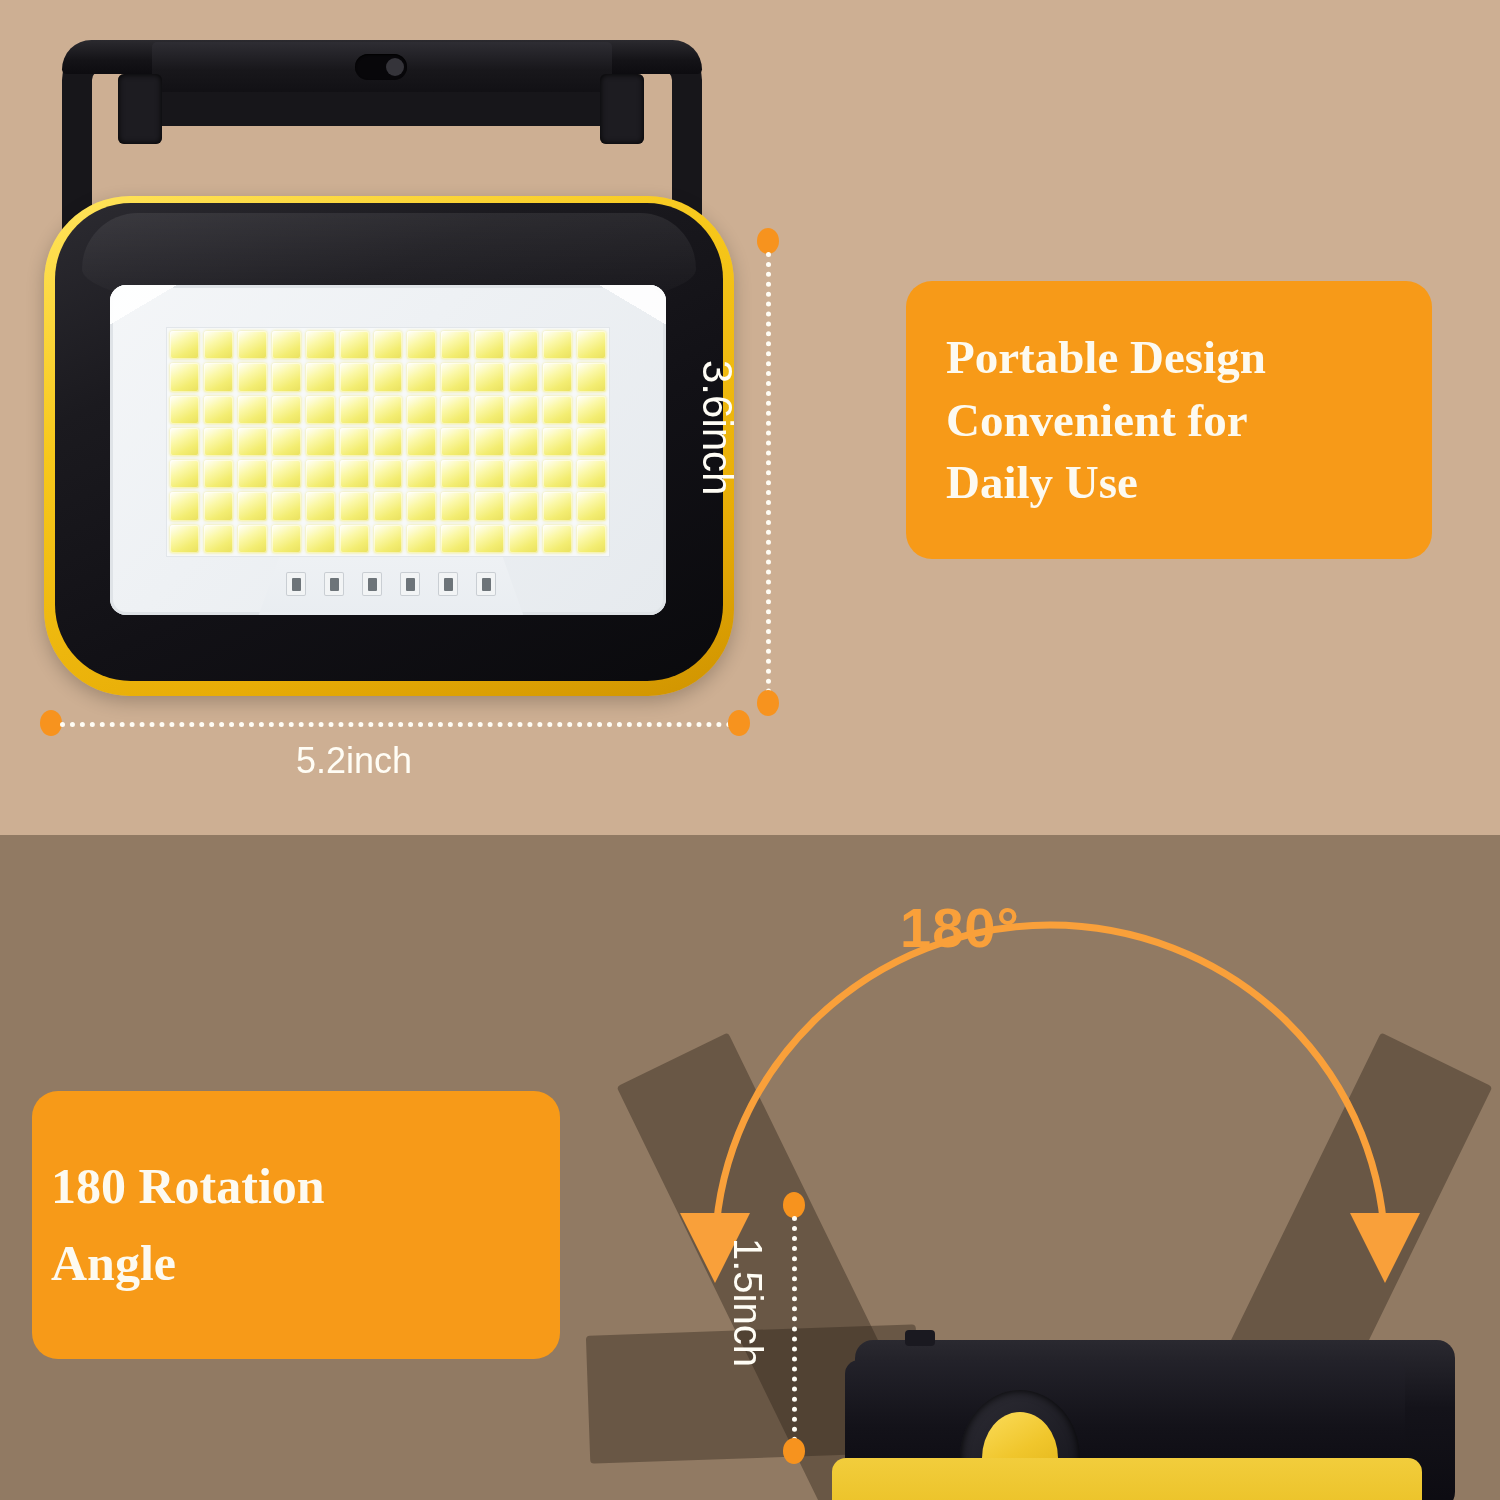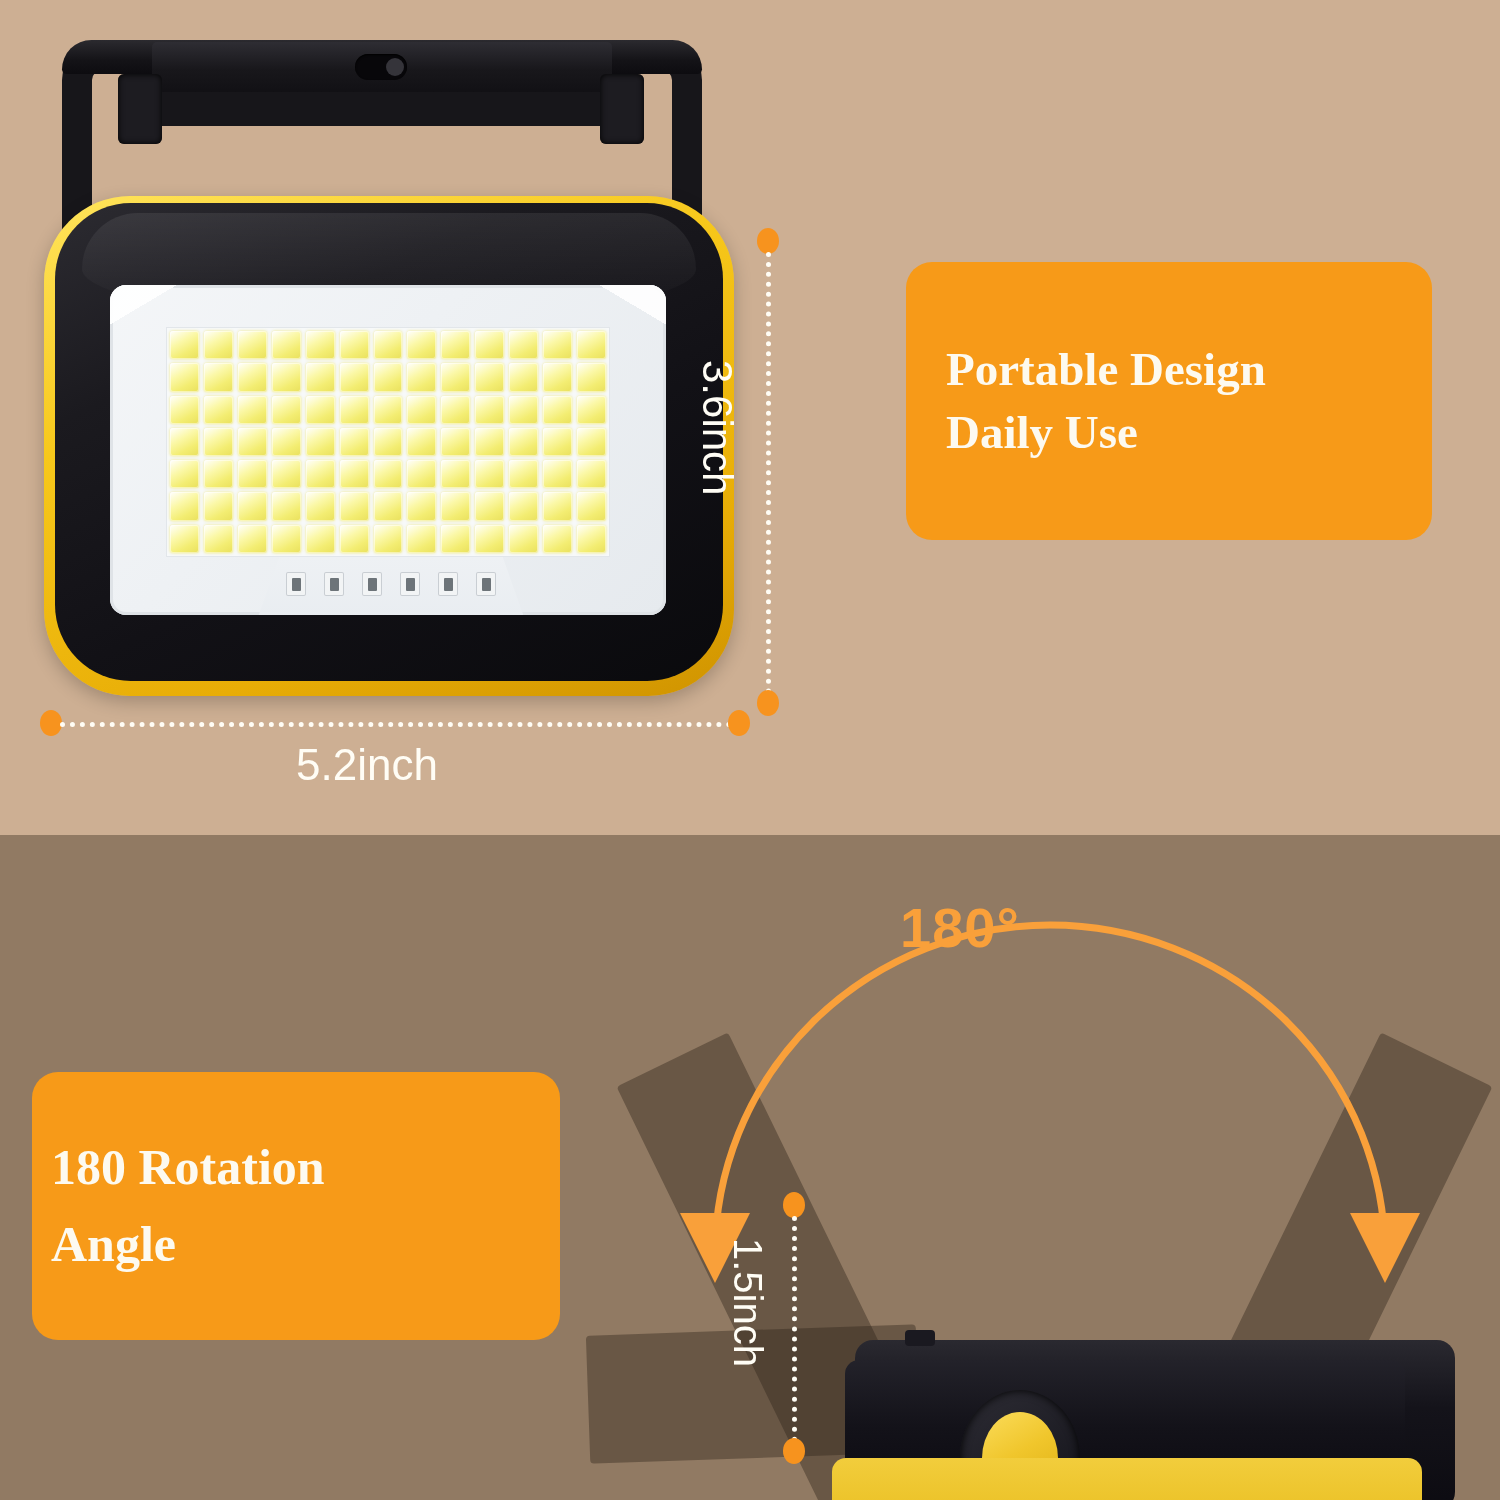--- a/index.html
+++ b/index.html
@@ -22,20 +22,21 @@
     position:absolute;
     background:#f79a18;
     border-radius:26px;
     box-sizing:border-box;
     color:#fdfaf0;
     font-family:"Liberation Serif",serif;
     font-weight:bold;
     display:flex;
     flex-direction:column;
     justify-content:center;
+    margin-top:19px;
   }
   #badge-portable{
     left:906px;top:262px;width:526px;height:278px;
     padding:0 40px;
     font-size:47px;
     line-height:1.34;
   }
   #badge-rotation{
     left:32px;top:1072px;width:528px;height:268px;
     padding:0 19px;
@@ -180,21 +181,21 @@
   #dim-v-line{left:766px;top:252px;height:442px;}
   #dim-v-label{
     left:741px;top:360px;font-size:42px;
     transform:rotate(90deg);transform-origin:left top;
   }
 
   #dim-h-dot-l{left:40px;top:710px;}
   #dim-h-dot-r{left:728px;top:710px;}
   #dim-h-line{left:60px;top:722px;width:672px;}
   #dim-h-label{
-    left:296px;top:740px;font-size:44px;
+    left:296px;top:740px;font-size:36px;
   }
 
   
   #rot-scene{position:absolute;left:600px;top:860px;width:900px;height:640px;}
 
   .ghost{
     position:absolute;
     background:rgba(44,34,24,.40);
     border-radius:4px;
   }
@@ -393,20 +394,21 @@
     <div class="dot" id="dim-v-dot-bot"></div>
     <div class="dim-label" id="dim-v-label">3.6inch</div>
 
     <div class="dot" id="dim-h-dot-l"></div>
     <div class="dline-h" id="dim-h-line"></div>
     <div class="dot" id="dim-h-dot-r"></div>
     <div class="dim-label" id="dim-h-label">5.2inch</div>
 
     <div class="badge" id="badge-portable">
       <span class="ln">Portable Design</span>
+      <span class="ln">Convenient for</span>
       <span class="ln">Daily Use</span>
     </div>
   </div>
 
   <div class="panel" id="panel-bottom">
 
     <div class="badge" id="badge-rotation" style="top:237px;">
       <span class="ln">180 Rotation</span>
       <span class="ln">Angle</span>
     </div>

